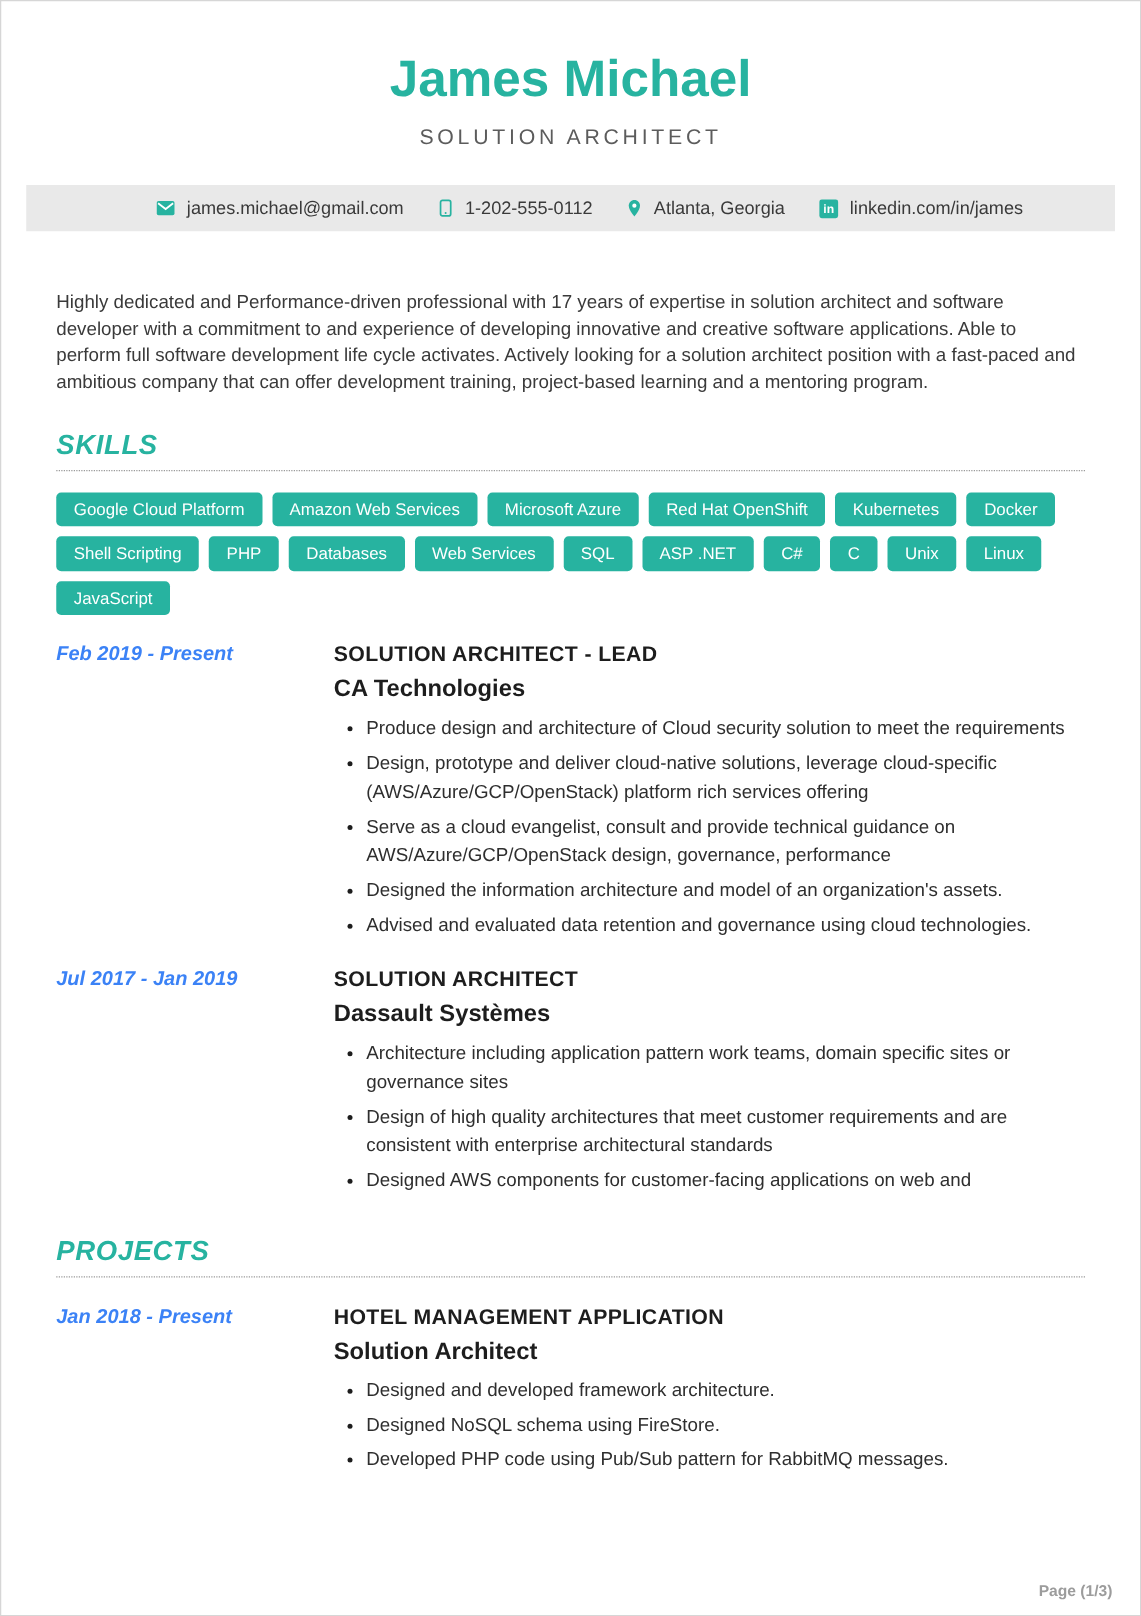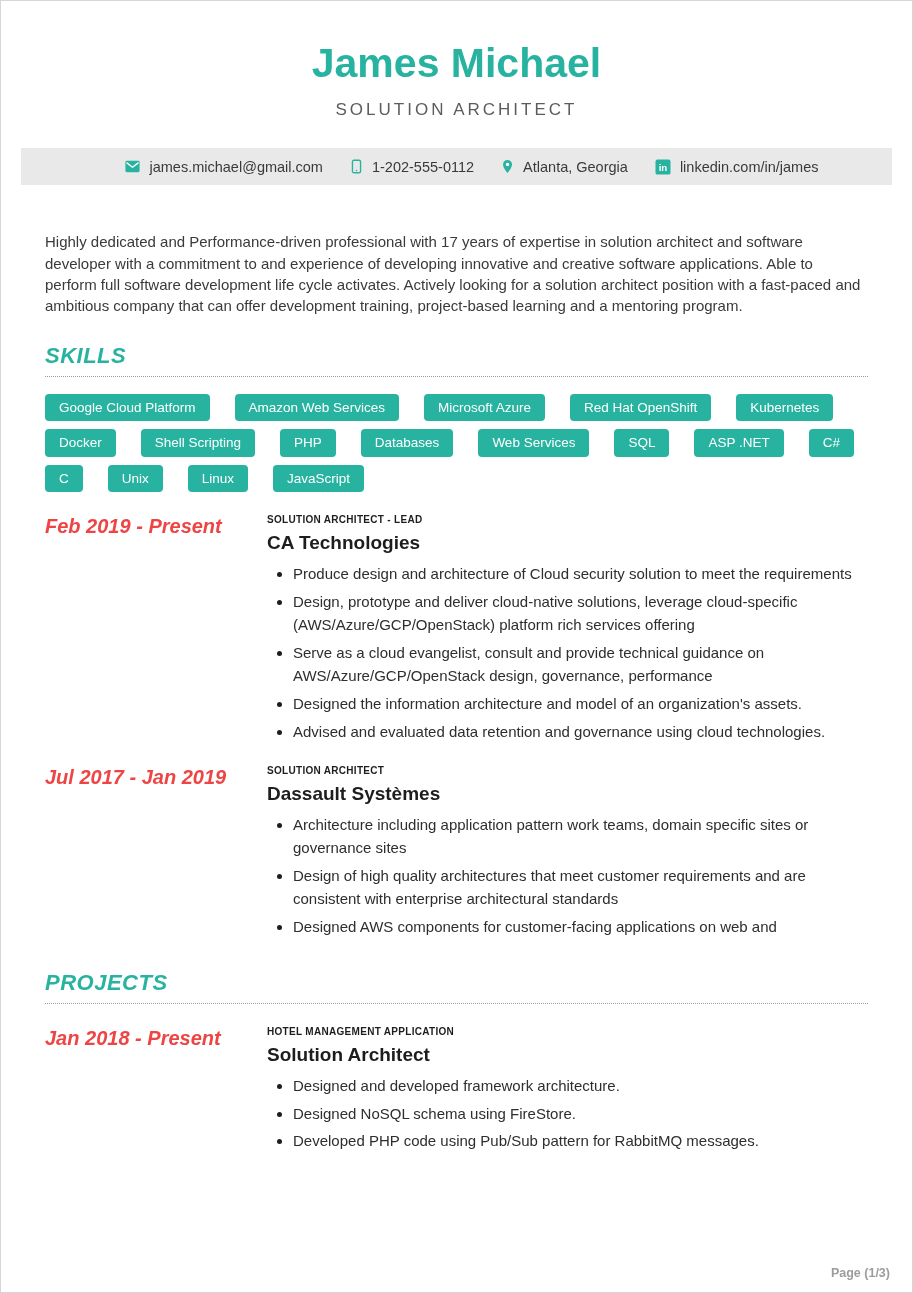--- a/index.html
+++ b/index.html
@@ -66,46 +66,46 @@
     padding-bottom: 7px;
     border-bottom: 1px dotted #9a9a9a;
   }
   .section-heading.work { margin-top: 38px; }
   .section-heading.projects { margin-top: 26px; }
   
   .pills {
     margin-top: 17px;
     display: flex;
     flex-wrap: wrap;
-    gap: 8px 25px;
+    gap: 8px 8px;
   }
   .pill {
     background: var(--accent);
     color: #ffffff;
     font-size: 13.5px;
     padding: 7px 14px;
     border-radius: 4px;
     line-height: 1;
     white-space: nowrap;
   }
   
   .entry { display: flex; margin-top: 22px; }
   .entry + .entry { margin-top: 16px; }
   .entry-dates {
     width: 222px;
     flex: 0 0 222px;
-    font-size: 20px;
+    font-size: 16px;
     font-weight: 700;
     font-style: italic;
-    color: #ef4444;
+    color: #3b82f6;
     padding-top: 1px;
   }
   .entry-body { flex: 1; }
   .entry-title {
-    font-size: 10px;
+    font-size: 17px;
     font-weight: 700;
     color: #1d1d1d;
     letter-spacing: 0.3px;
   }
   .entry-subtitle {
     margin-top: 7px;
     font-size: 19px;
     font-weight: 700;
     color: #1d1d1d;
   }

